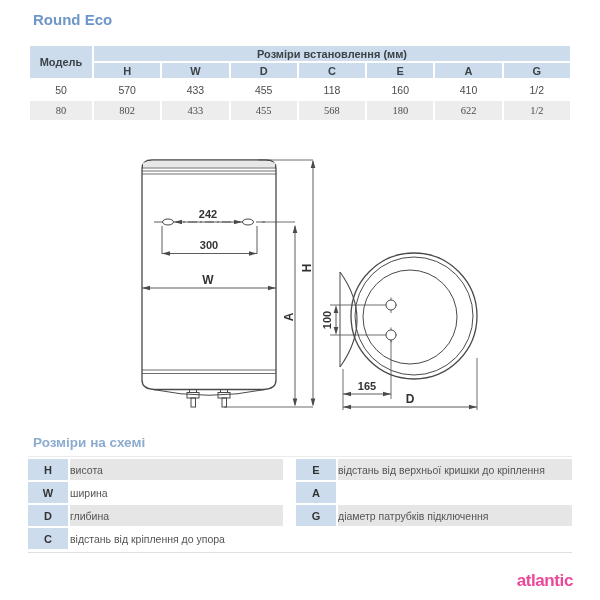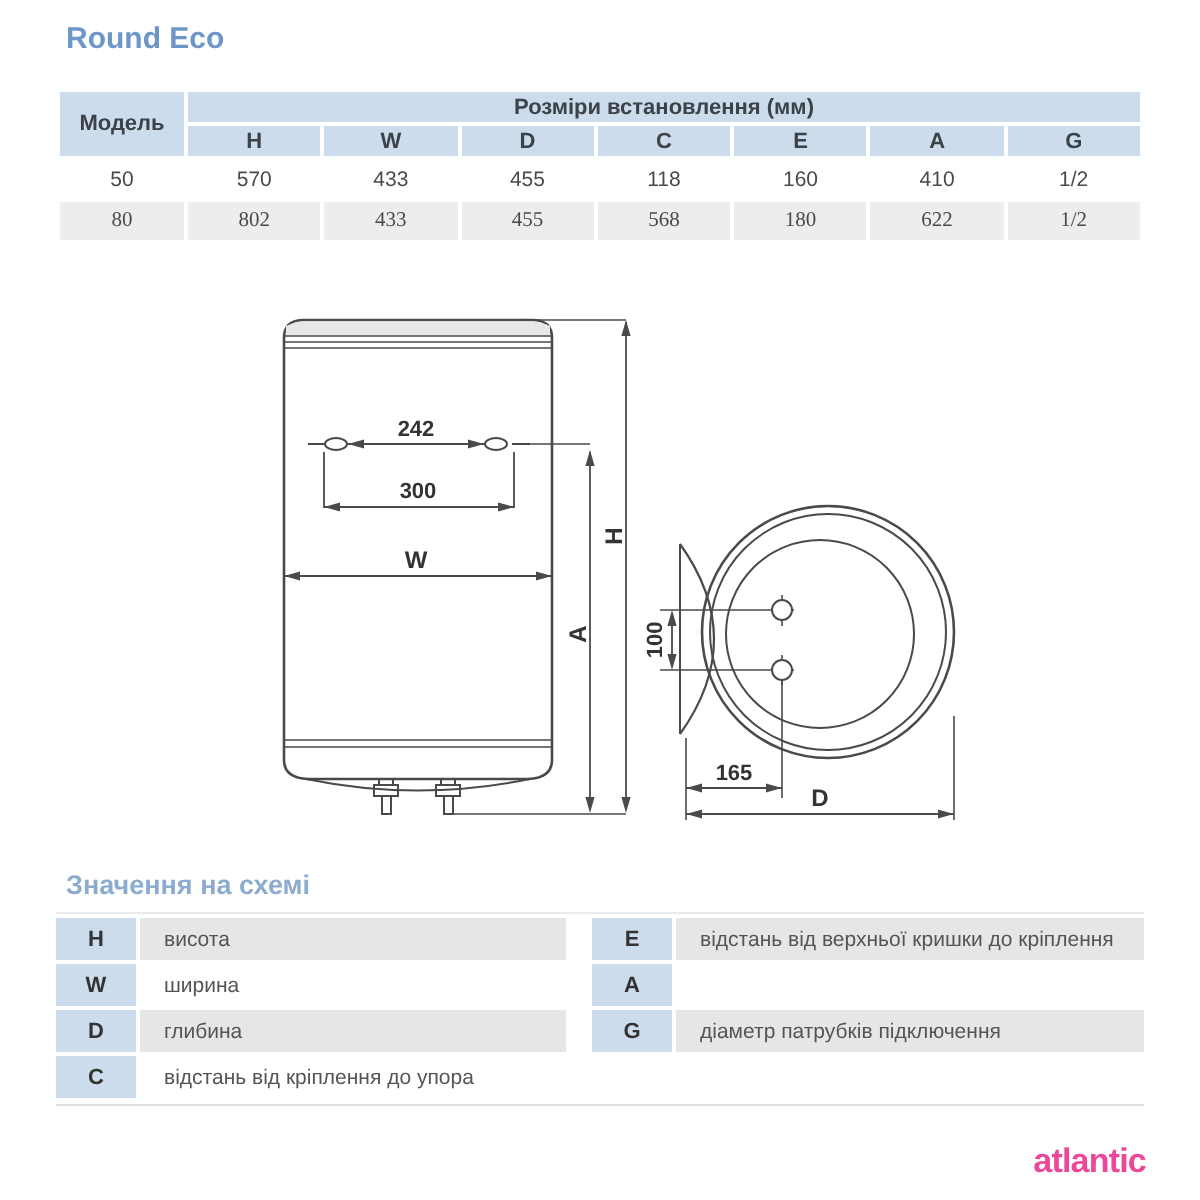--- a/index.html
+++ b/index.html
@@ -47,21 +47,21 @@
   .legend-col.left  { width:255px; }
   .legend-col.right { flex:1; }
   .legend-row { display:flex; gap:2px; height:21px; }
   .legend-key {
     width:40px; flex:0 0 40px; background:#ccdcec; color:#333;
     font-size:11px; font-weight:bold;
     display:flex; align-items:center; justify-content:center;
   }
   .legend-desc {
     flex:1; font-size:10.5px; color:#555;
-    display:flex; align-items:center; padding-left:12px;
+    display:flex; align-items:center; 
   }
   .legend-row.gray  .legend-desc { background:#e6e6e6; }
   .legend-row.white .legend-desc { background:#ffffff; }
 
   .logo {
     position:absolute; right:27px; top:571px;
     font-size:17px; font-weight:bold; color:#ec4899; letter-spacing:-0.4px;
   }
 </style>
 </head>
@@ -195,21 +195,21 @@
   <text class="num" x="208" y="78" text-anchor="middle">242</text>
   <text class="num" x="209" y="109" text-anchor="middle">300</text>
   <text class="letter" x="208" y="144" text-anchor="middle">W</text>
   <text class="letter" transform="translate(293,177) rotate(-90)" text-anchor="middle">A</text>
   <text class="letter" transform="translate(311,128) rotate(-90)" text-anchor="middle">H</text>
   <text class="num" transform="translate(331,180) rotate(-90)" text-anchor="middle">100</text>
   <text class="num" x="367" y="250" text-anchor="middle">165</text>
   <text class="letter" x="410" y="263" text-anchor="middle">D</text>
 </svg>
 
-<div class="legend-heading">Значення на схемі</div>
+<div class="legend-heading">Розміри на схемі</div>
 
 <div class="legend">
   <div class="legend-col left">
     <div class="legend-row gray">
       <div class="legend-key">H</div>
       <div class="legend-desc">висота</div>
     </div>
     <div class="legend-row white">
       <div class="legend-key">W</div>
       <div class="legend-desc">ширина</div>

